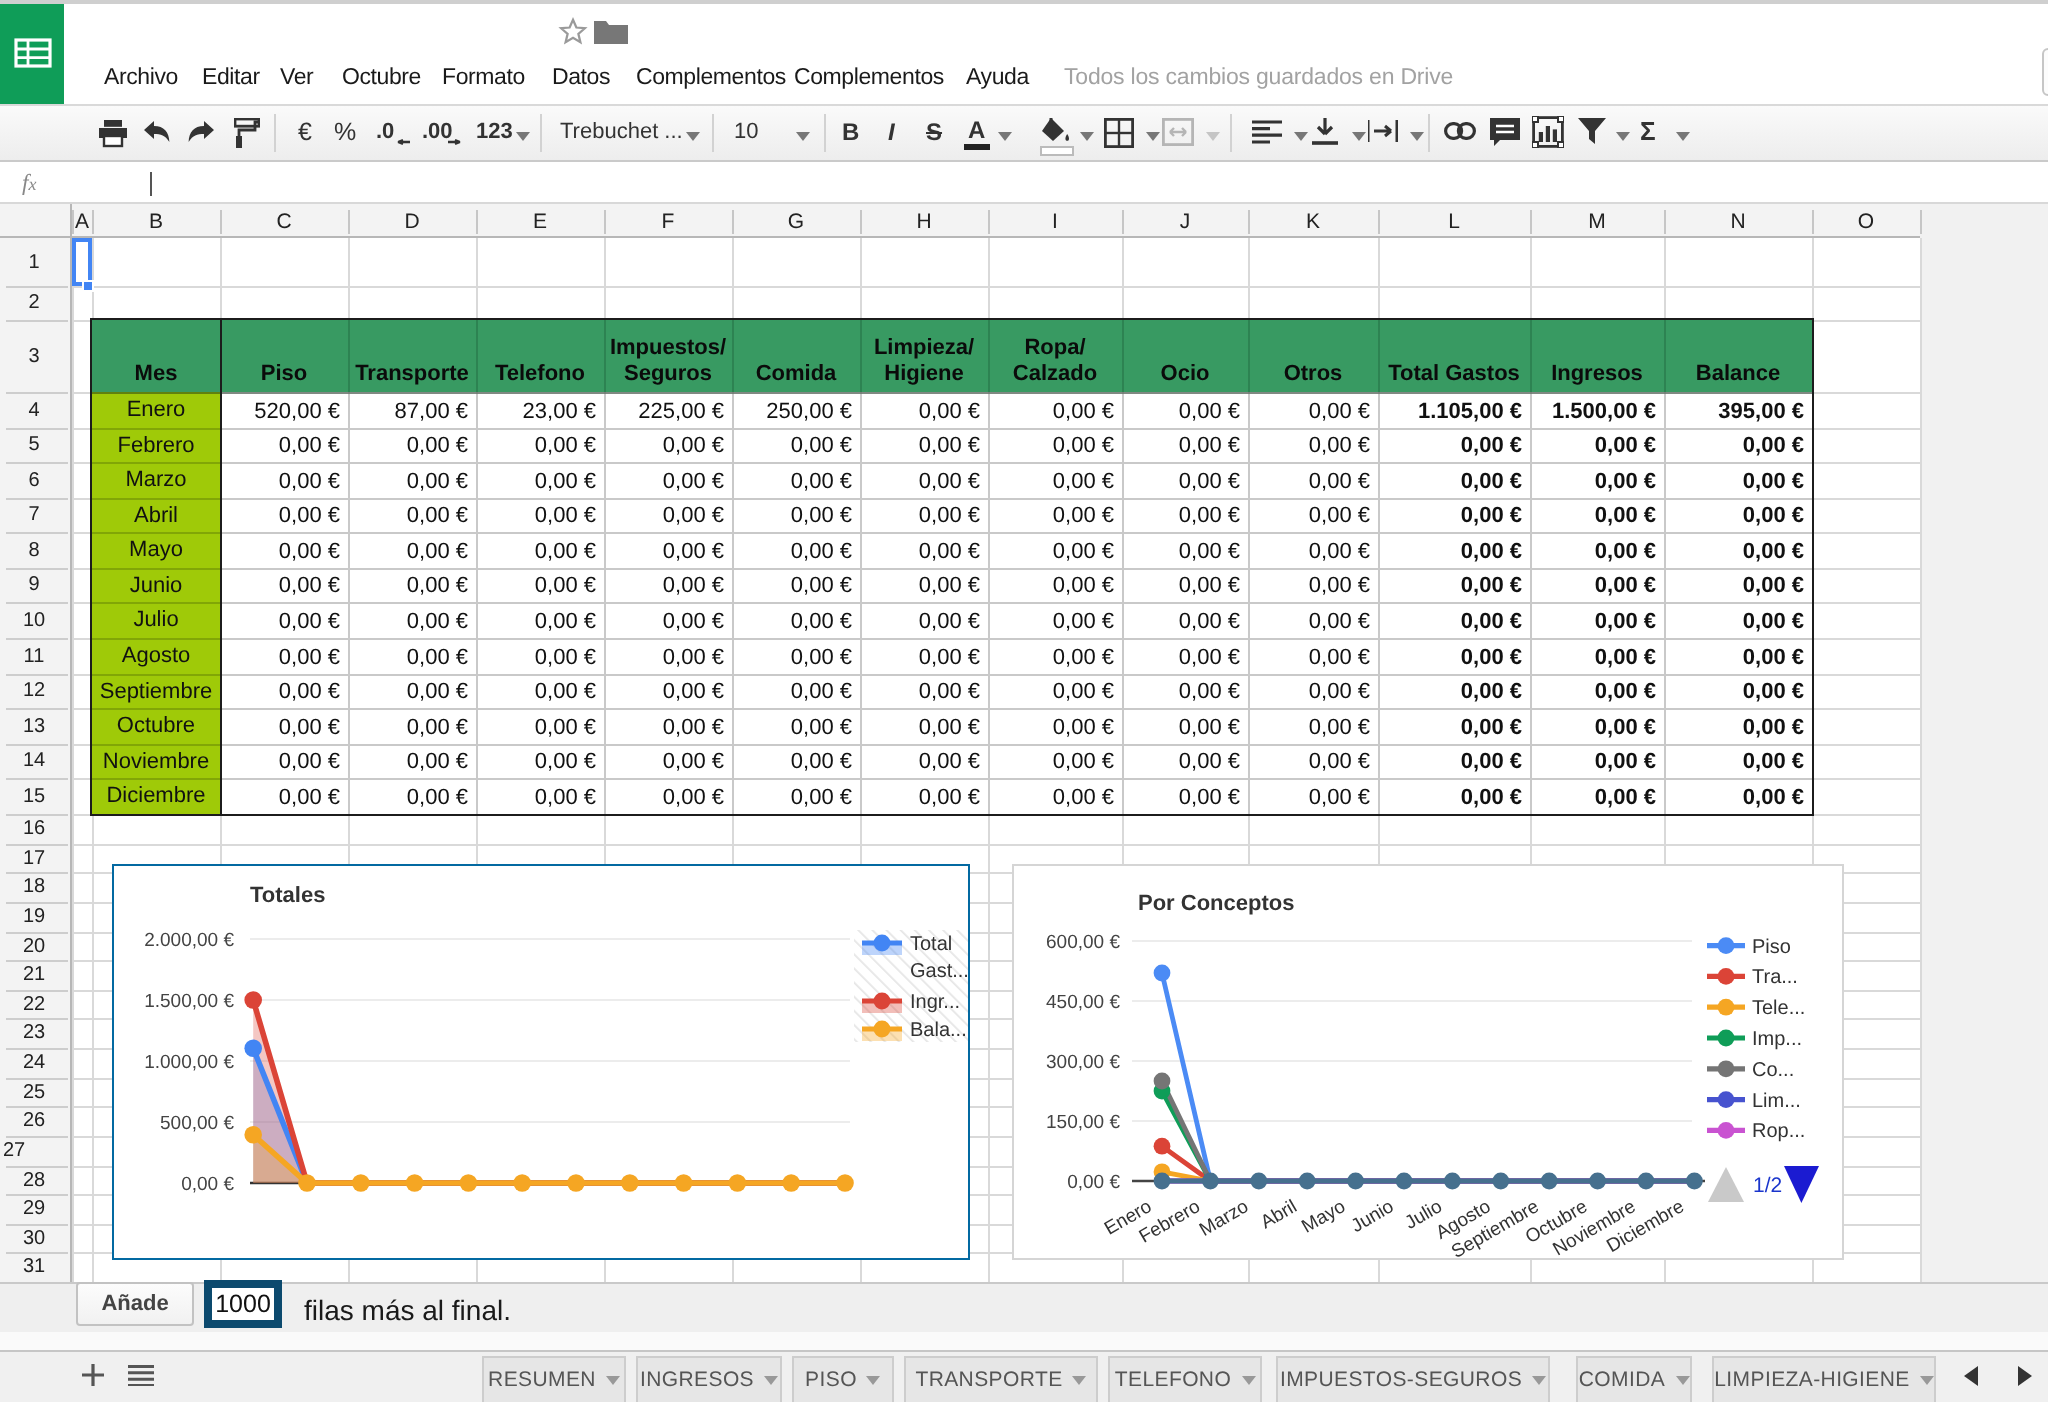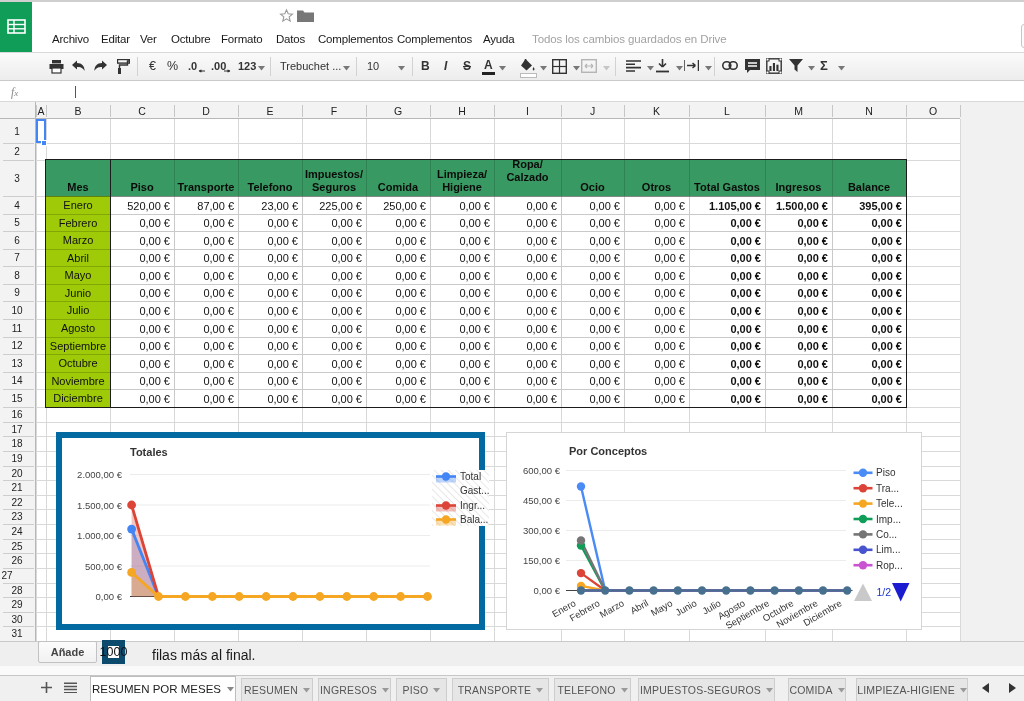--- a/index.html
+++ b/index.html
@@ -303,21 +303,21 @@
 <div class="ab" style="left:36px;top:612px;width:924px;height:1px;background:#d9d9d9;"></div>
 <div class="ab" style="left:36px;top:626px;width:924px;height:1px;background:#d9d9d9;"></div>
 <div class="ab" style="left:36px;top:641px;width:924px;height:1px;background:#d9d9d9;"></div>
 <div class="ab" style="left:46px;top:160px;width:64px;height:36px;background:#389a62;display:flex;align-items:flex-end;justify-content:center;text-align:center;font-size:11px;font-weight:bold;color:#0b0b0b;padding-bottom:2px;box-sizing:border-box;line-height:13px;">Mes</div>
 <div class="ab" style="left:110px;top:160px;width:64px;height:36px;background:#389a62;display:flex;align-items:flex-end;justify-content:center;text-align:center;font-size:11px;font-weight:bold;color:#0b0b0b;padding-bottom:2px;box-sizing:border-box;line-height:13px;">Piso</div>
 <div class="ab" style="left:174px;top:160px;width:64px;height:36px;background:#389a62;display:flex;align-items:flex-end;justify-content:center;text-align:center;font-size:11px;font-weight:bold;color:#0b0b0b;padding-bottom:2px;box-sizing:border-box;line-height:13px;">Transporte</div>
 <div class="ab" style="left:238px;top:160px;width:64px;height:36px;background:#389a62;display:flex;align-items:flex-end;justify-content:center;text-align:center;font-size:11px;font-weight:bold;color:#0b0b0b;padding-bottom:2px;box-sizing:border-box;line-height:13px;">Telefono</div>
 <div class="ab" style="left:302px;top:160px;width:64px;height:36px;background:#389a62;display:flex;align-items:flex-end;justify-content:center;text-align:center;font-size:11px;font-weight:bold;color:#0b0b0b;padding-bottom:2px;box-sizing:border-box;line-height:13px;">Impuestos/<br>Seguros</div>
 <div class="ab" style="left:366px;top:160px;width:64px;height:36px;background:#389a62;display:flex;align-items:flex-end;justify-content:center;text-align:center;font-size:11px;font-weight:bold;color:#0b0b0b;padding-bottom:2px;box-sizing:border-box;line-height:13px;">Comida</div>
 <div class="ab" style="left:430px;top:160px;width:64px;height:36px;background:#389a62;display:flex;align-items:flex-end;justify-content:center;text-align:center;font-size:11px;font-weight:bold;color:#0b0b0b;padding-bottom:2px;box-sizing:border-box;line-height:13px;">Limpieza/<br>Higiene</div>
-<div class="ab" style="left:494px;top:160px;width:67px;height:36px;background:#389a62;display:flex;align-items:flex-end;justify-content:center;text-align:center;font-size:11px;font-weight:bold;color:#0b0b0b;padding-bottom:12px;box-sizing:border-box;line-height:13px;">Ropa/<br>Calzado</div>
+<div class="ab" style="left:494px;top:160px;width:67px;height:36px;background:#389a62;display:flex;align-items:flex-end;justify-content:center;text-align:center;font-size:11px;font-weight:bold;color:#0b0b0b;padding-bottom:2px;box-sizing:border-box;line-height:13px;">Ropa/<br>Calzado</div>
 <div class="ab" style="left:561px;top:160px;width:63px;height:36px;background:#389a62;display:flex;align-items:flex-end;justify-content:center;text-align:center;font-size:11px;font-weight:bold;color:#0b0b0b;padding-bottom:2px;box-sizing:border-box;line-height:13px;">Ocio</div>
 <div class="ab" style="left:624px;top:160px;width:65px;height:36px;background:#389a62;display:flex;align-items:flex-end;justify-content:center;text-align:center;font-size:11px;font-weight:bold;color:#0b0b0b;padding-bottom:2px;box-sizing:border-box;line-height:13px;">Otros</div>
 <div class="ab" style="left:689px;top:160px;width:76px;height:36px;background:#389a62;display:flex;align-items:flex-end;justify-content:center;text-align:center;font-size:11px;font-weight:bold;color:#0b0b0b;padding-bottom:2px;box-sizing:border-box;line-height:13px;">Total Gastos</div>
 <div class="ab" style="left:765px;top:160px;width:67px;height:36px;background:#389a62;display:flex;align-items:flex-end;justify-content:center;text-align:center;font-size:11px;font-weight:bold;color:#0b0b0b;padding-bottom:2px;box-sizing:border-box;line-height:13px;">Ingresos</div>
 <div class="ab" style="left:832px;top:160px;width:74px;height:36px;background:#389a62;display:flex;align-items:flex-end;justify-content:center;text-align:center;font-size:11px;font-weight:bold;color:#0b0b0b;padding-bottom:2px;box-sizing:border-box;line-height:13px;">Balance</div>
 <div class="ab" style="left:174px;top:160px;width:1px;height:36px;background:rgba(0,30,10,.18);"></div>
 <div class="ab" style="left:238px;top:160px;width:1px;height:36px;background:rgba(0,30,10,.18);"></div>
 <div class="ab" style="left:302px;top:160px;width:1px;height:36px;background:rgba(0,30,10,.18);"></div>
 <div class="ab" style="left:366px;top:160px;width:1px;height:36px;background:rgba(0,30,10,.18);"></div>
 <div class="ab" style="left:430px;top:160px;width:1px;height:36px;background:rgba(0,30,10,.18);"></div>
@@ -518,21 +518,21 @@
 <div class="ab" style="left:765px;top:196px;width:1px;height:211px;background:#c9c9c9;"></div>
 <div class="ab" style="left:832px;top:196px;width:1px;height:211px;background:#c9c9c9;"></div>
 <div class="ab" style="left:46px;top:159px;width:861px;height:1px;background:#1c1c1c;"></div>
 <div class="ab" style="left:46px;top:407px;width:861px;height:1px;background:#1c1c1c;"></div>
 <div class="ab" style="left:45px;top:159px;width:1px;height:249px;background:#1c1c1c;"></div>
 <div class="ab" style="left:906px;top:159px;width:1px;height:249px;background:#1c1c1c;"></div>
 <div class="ab" style="left:110px;top:159px;width:1px;height:249px;background:#1c1c1c;"></div>
 <div class="ab" style="left:46px;top:196px;width:860px;height:1px;background:rgba(20,40,25,.45);"></div>
 <div class="ab" style="left:36px;top:119px;width:10px;height:24px;border:2px solid #4285f4;box-sizing:border-box;background:rgba(255,255,255,.0);"></div>
 <div class="ab" style="left:41px;top:140px;width:6px;height:6px;background:#4285f4;border:1px solid #fff;box-sizing:border-box;"></div>
-<div class="ab" style="left:56px;top:432px;width:429px;height:198px;background:#fff;border:6px solid #0369a1;box-sizing:border-box;"><svg width="427" height="196" viewBox="0 0 427 196">
+<div class="ab" style="left:56px;top:432px;width:429px;height:198px;background:#fff;border:1px solid #0369a1;box-sizing:border-box;"><svg width="427" height="196" viewBox="0 0 427 196">
         <defs>
           <pattern id="hatch" width="5" height="5" patternTransform="rotate(-45)" patternUnits="userSpaceOnUse">
             <rect width="5" height="5" fill="#fff"></rect>
             <line x1="0" y1="0" x2="0" y2="5" stroke="#e6e6e6" stroke-width="1.8"></line>
           </pattern>
         </defs>
         <text x="68" y="18" font-size="11" font-weight="bold" fill="#333">Totales</text>
         <line x1="68" y1="36.5" x2="368" y2="36.5" stroke="#ececec" stroke-width="1"></line>
         <text x="60" y="40.0" font-size="9.5" fill="#444" text-anchor="end">2.000,00 €</text>
         <line x1="68" y1="67" x2="368" y2="67" stroke="#ececec" stroke-width="1"></line>
@@ -650,32 +650,29 @@
         <line x1="346.5" y1="132.2" x2="365.5" y2="132.2" stroke="#c953d1" stroke-width="2.6"></line>
         <circle cx="356" cy="132.2" r="4.2" fill="#c953d1"></circle>
         <text x="369" y="135.7" font-size="10" fill="#333">Rop...</text>
         <polygon points="347,168 365,168 356,150.5" fill="#c9c9c9"></polygon>
         <text x="369.5" y="163" font-size="10.5" fill="#1a35cc">1/2</text>
         <polygon points="385,150 402.5,150 393.7,168.5" fill="#1b1bd1"></polygon>
       </svg></div>
 <div class="ab" style="left:0;top:641px;width:1024px;height:25px;background:#efefef;border-top:1px solid #c9c9c9;box-sizing:border-box;"></div>
 <div class="ab" style="left:0;top:666px;width:1024px;height:9px;background:#fafafa;"></div>
 <div class="ab ct" style="left:38px;top:641px;width:59px;height:22px;background:linear-gradient(#fcfcfc,#f1f1f1);border:1px solid #c2c2c2;border-radius:2px;box-sizing:border-box;font-size:11px;font-weight:bold;color:#444;">Añade</div>
-<div class="ab ct" style="left:102px;top:640px;width:23px;height:24px;background:#fff;border:6px solid #0c4a6e;box-sizing:border-box;font-size:12.5px;color:#111;">1000</div>
+<div class="ab ct" style="left:102px;top:640px;width:39px;height:24px;background:#fff;border:4px solid #0c4a6e;box-sizing:border-box;font-size:12.5px;color:#111;">1000</div>
 <div class="ab" style="left:152px;top:647px;font-size:14px;color:#1a1a1a;">filas más al final.</div>
 <div class="ab" style="left:0;top:675px;width:1024px;height:26px;background:#f0f0f0;border-top:1px solid #c6c6c6;box-sizing:border-box;"></div>
 <svg class="ab" style="left:40px;top:681px;" width="13" height="13" viewBox="0 0 13 13">
       <path d="M6.5 1 v11 M1 6.5 h11" stroke="#555" stroke-width="1.6"></path>
     </svg>
 <svg class="ab" style="left:64px;top:682px;" width="13" height="11" viewBox="0 0 13 11">
       <path d="M0 1.2h13M0 4.4h13M0 7.6h13M0 10.8h13" stroke="#555" stroke-width="1.5"></path>
     </svg>
-<div class="ab" style="left:90px;top:676px;width:146px;height:25px;background:#fff;border:1px solid #bdbdbd;border-bottom:none;box-sizing:border-box;display:flex;align-items:center;justify-content:center;white-space:nowrap;font-size:11.5px;color:#222;">RESUMEN POR MESES<svg style="margin-left:6px" width="7" height="5" viewBox="0 0 7 5">
-        <path d="M0 0h7L3.5 4.5z" fill="#888"></path>
-      </svg></div>
 <div class="ab" style="left:241px;top:678px;width:72px;height:23px;background:#e6e6e6;border:1px solid #cdcdcd;border-bottom:none;box-sizing:border-box;display:flex;align-items:center;justify-content:center;white-space:nowrap;font-size:10.5px;letter-spacing:0.2px;color:#555;">RESUMEN<svg style="margin-left:5px" width="7" height="5" viewBox="0 0 7 5">
         <path d="M0 0h7L3.5 4.5z" fill="#999"></path>
       </svg></div>
 <div class="ab" style="left:318px;top:678px;width:73px;height:23px;background:#e6e6e6;border:1px solid #cdcdcd;border-bottom:none;box-sizing:border-box;display:flex;align-items:center;justify-content:center;white-space:nowrap;font-size:10.5px;letter-spacing:0.2px;color:#555;">INGRESOS<svg style="margin-left:5px" width="7" height="5" viewBox="0 0 7 5">
         <path d="M0 0h7L3.5 4.5z" fill="#999"></path>
       </svg></div>
 <div class="ab" style="left:396px;top:678px;width:51px;height:23px;background:#e6e6e6;border:1px solid #cdcdcd;border-bottom:none;box-sizing:border-box;display:flex;align-items:center;justify-content:center;white-space:nowrap;font-size:10.5px;letter-spacing:0.2px;color:#555;">PISO<svg style="margin-left:5px" width="7" height="5" viewBox="0 0 7 5">
         <path d="M0 0h7L3.5 4.5z" fill="#999"></path>
       </svg></div>
 <div class="ab" style="left:452px;top:678px;width:97px;height:23px;background:#e6e6e6;border:1px solid #cdcdcd;border-bottom:none;box-sizing:border-box;display:flex;align-items:center;justify-content:center;white-space:nowrap;font-size:10.5px;letter-spacing:0.2px;color:#555;">TRANSPORTE<svg style="margin-left:5px" width="7" height="5" viewBox="0 0 7 5">

